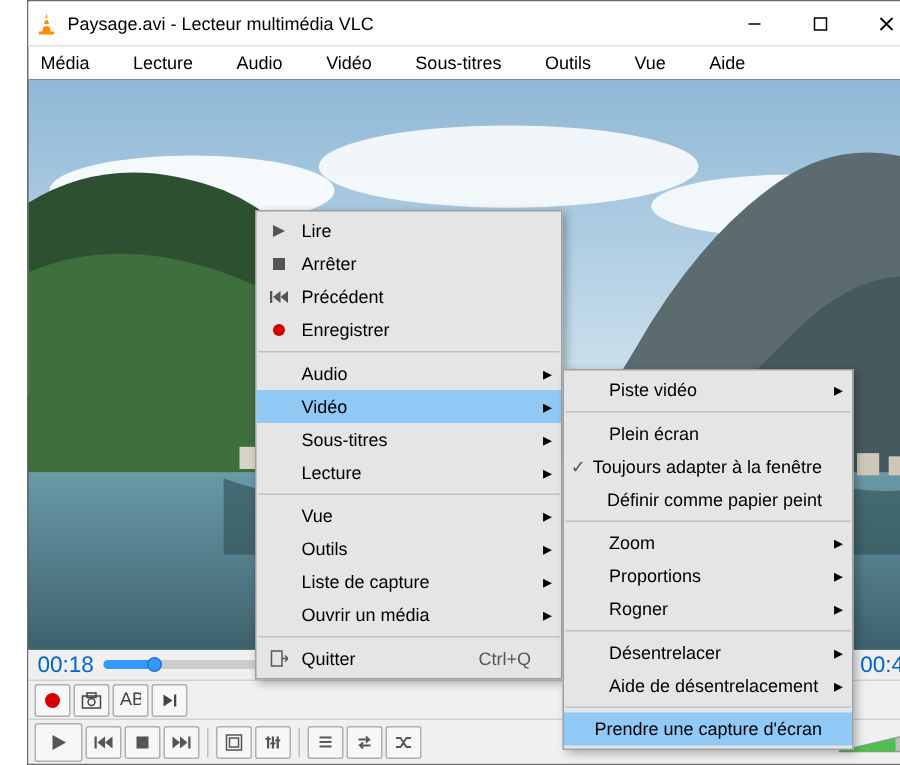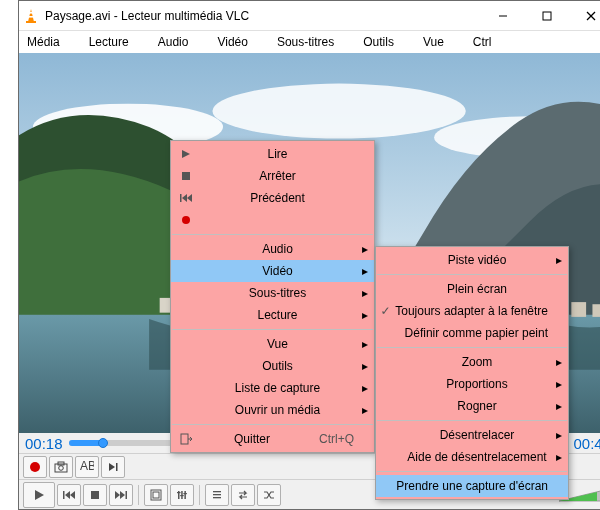--- a/index.html
+++ b/index.html
@@ -21,21 +21,21 @@
   .timeline .bar .knob { position: absolute; left: 7%; top: 50%; width: 10px; height: 10px; background: #3399ff; border:1px solid #1976d2; border-radius: 50%; transform: translate(-50%,-50%); }
   .toolbar1 { height: 26px; display: flex; align-items: center; padding: 2px 4px; gap: 2px; background: #f0f0f0; border-top:1px solid #d0d0d0; }
   .tbtn { width: 24px; height: 22px; border: 1px solid #b0b0b0; background: #f7f7f7; display: flex; align-items: center; justify-content: center; color: #444; border-radius: 2px; }
   .tbtn.red svg circle { fill: #d40000; }
   .toolbar2 { height: 30px; display: flex; align-items: center; padding: 2px 4px; gap: 2px; background: #f0f0f0; border-top:1px solid #d0d0d0; }
   .toolbar2 .big { width: 32px; height: 26px; border: 1px solid #b0b0b0; background: #f7f7f7; display:flex; align-items:center; justify-content:center; border-radius:2px;}
   .sep { width: 1px; height: 20px; background: #c0c0c0; margin: 0 3px; }
   .vol { margin-left: auto; display: flex; align-items: center; gap: 4px; padding-right: 4px; }
   .vol .tri { width: 50px; height: 16px; }
 
-  .ctx { position: absolute; background: #fca5a5; border: 1px solid #a0a0a0; box-shadow: 2px 2px 6px rgba(0,0,0,0.3); padding: 2px 0; text-align: center; }
+  .ctx { position: absolute; background: #e5e5e5; border: 1px solid #a0a0a0; box-shadow: 2px 2px 6px rgba(0,0,0,0.3); padding: 2px 0; }
   .ctx .row { display: flex; align-items: center; height: 22px; padding: 0 20px 0 4px; position: relative; white-space: nowrap; }
   .ctx .row .ic { width: 22px; display: flex; align-items:center; justify-content:center; color:#555; }
   .ctx .row .lab { padding-left: 4px; color: #000; flex:1; }
   .ctx .row .sc { color: #555; padding-left: 16px; }
   .ctx .row .arrow { position: absolute; right: 6px; top: 50%; transform: translateY(-50%); }
   .ctx .row.hl { background: #90c8f6; }
   .ctx hr { border: none; border-top: 1px solid #c0c0c0; margin: 3px 1px; }
   .ctx .check { color: #1060c0; }
 
   #ctx1 { left: 170px; top: 140px; width: 205px; }
@@ -75,21 +75,21 @@
   </div>
 
   <div class="menubar">
     <span class="mi">Média</span>
     <span class="mi">Lecture</span>
     <span class="mi">Audio</span>
     <span class="mi">Vidéo</span>
     <span class="mi">Sous-titres</span>
     <span class="mi">Outils</span>
     <span class="mi">Vue</span>
-    <span class="mi">Ctrl</span>
+    <span class="mi">Aide</span>
   </div>
 
   <div class="video">
     <svg class="scene" viewBox="0 0 600 360" preserveAspectRatio="xMidYMid slice">
       <defs>
         <linearGradient id="sky" x1="0" y1="0" x2="0" y2="1">
           <stop offset="0" stop-color="#8fb8d6"></stop>
             <stop offset="1" stop-color="#cfe2ee"></stop>
         </linearGradient>
         <linearGradient id="lake" x1="0" y1="0" x2="0" y2="1">
@@ -268,20 +268,21 @@
         </svg>
       </span>
       <span class="lab">Précédent</span>
     </div>
   <div class="row">
       <span class="ic">
         <svg width="10" height="10">
           <circle cx="5" cy="5" r="4" fill="#d40000"></circle>
         </svg>
       </span>
+      <span class="lab">Enregistrer</span>
     </div>
   <hr>
   <div class="row">
       <span class="ic"></span>
       <span class="lab">Audio</span>
       <span class="arrow">▸</span>
     </div>
   <div class="row hl">
       <span class="ic"></span>
       <span class="lab">Vidéo</span>

